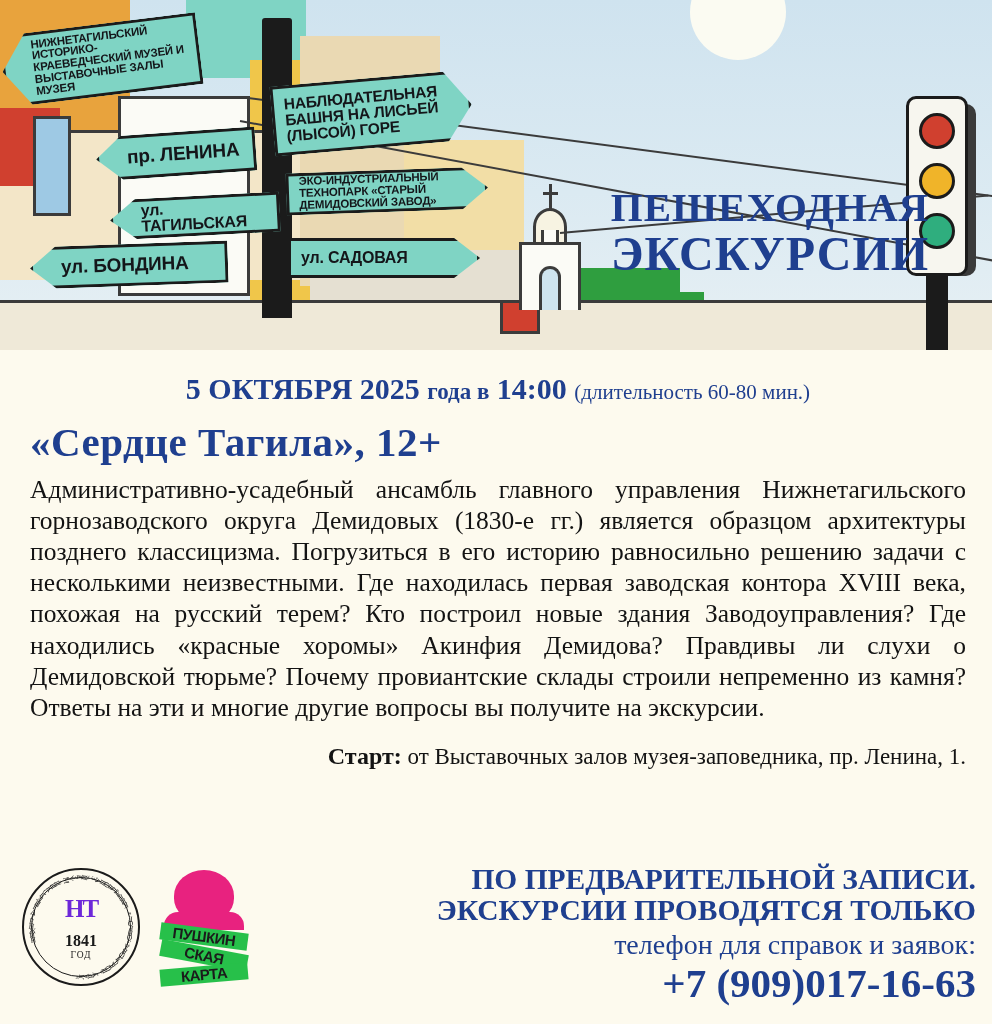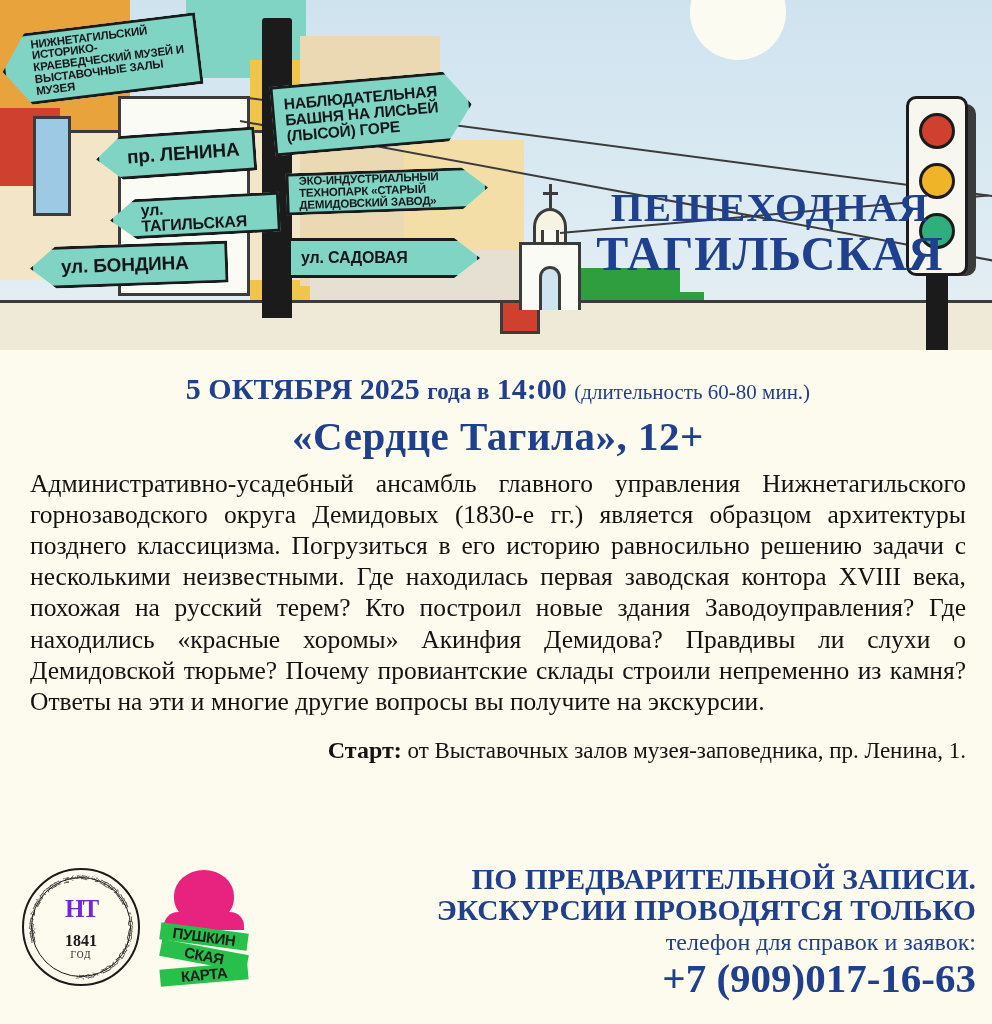--- a/index.html
+++ b/index.html
@@ -131,22 +131,22 @@
 
   
   .content { position: absolute; left: 0; top: 350px; width: 992px; height: 672px; padding: 16px 26px 0 30px;}
   .dateline {
     text-align: center; color: #1f3f8f; font-weight: bold;
     font-size: 30px; margin-top: 6px; white-space: nowrap;
   }
   .dateline .small { font-size: 23px; }
   .dateline .dur { font-size: 21px; font-weight: normal; }
   .tourname {
-    text-align: center; color: #1f3f8f; font-weight: bold;
-    font-size: 41px; margin-top: 6px; letter-spacing: 0.5px;
+    text-align: left; color: #1f3f8f; font-weight: bold;
+    font-size: 41px; margin-top: 12px; letter-spacing: 0.5px;
   }
   .descr {
     margin-top: 8px;
     font-size: 25.5px; line-height: 1.22;
     text-align: justify; text-align-last: left;
     color: #131313;
   }
   .start {
     margin-top: 20px; font-size: 23px; color: #131313; text-align: right;
   }
@@ -203,21 +203,21 @@
   }
   .logo-pushkin .w1 { top: 58px; }
   .logo-pushkin .w2 { top: 77px; }
   .logo-pushkin .w3 { top: 96px; }
 
   .footer-text {
     position: absolute; left: 272px; top: 6px; width: 704px;
     text-align: right; color: #1f3f8f; font-weight: bold;
   }
   .ft1 { font-size: 29.5px; line-height: 1.06; font-family: "Liberation Serif", serif; }
-  .ft2 { font-size: 24px; line-height: 1.12; margin-top: 2px; font-weight: normal;}
+  .ft2 { font-size: 28px; line-height: 1.12; margin-top: 2px; font-weight: normal;}
   .ft3 { font-size: 41px; line-height: 1.05; margin-top: 2px;}
 </style>
 </head>
 <body>
 
 <div class="poster">
 
   <div class="hero">
     <div class="sky"></div>
     <div class="sun"></div>
@@ -277,21 +277,21 @@
     <div class="tl-shadow"></div>
     <div class="tl-pole"></div>
     <div class="tl-body">
       <div class="lamp red"></div>
       <div class="lamp yel"></div>
       <div class="lamp grn"></div>
     </div>
 
     <div class="hero-title">
       <div class="l1">ПЕШЕХОДНАЯ</div>
-      <div class="l2">ТАГИЛЬСКАЯ</div>
+      <div class="l2">ЭКСКУРСИИ</div>
     </div>
   </div>
 
   <div class="content">
     <div class="dateline">
       <span>5 ОКТЯБРЯ 2025</span>
       <span class="small">года в</span>
       <span>14:00</span>
       <span class="dur">(длительность 60-80 мин.)</span>
     </div>

